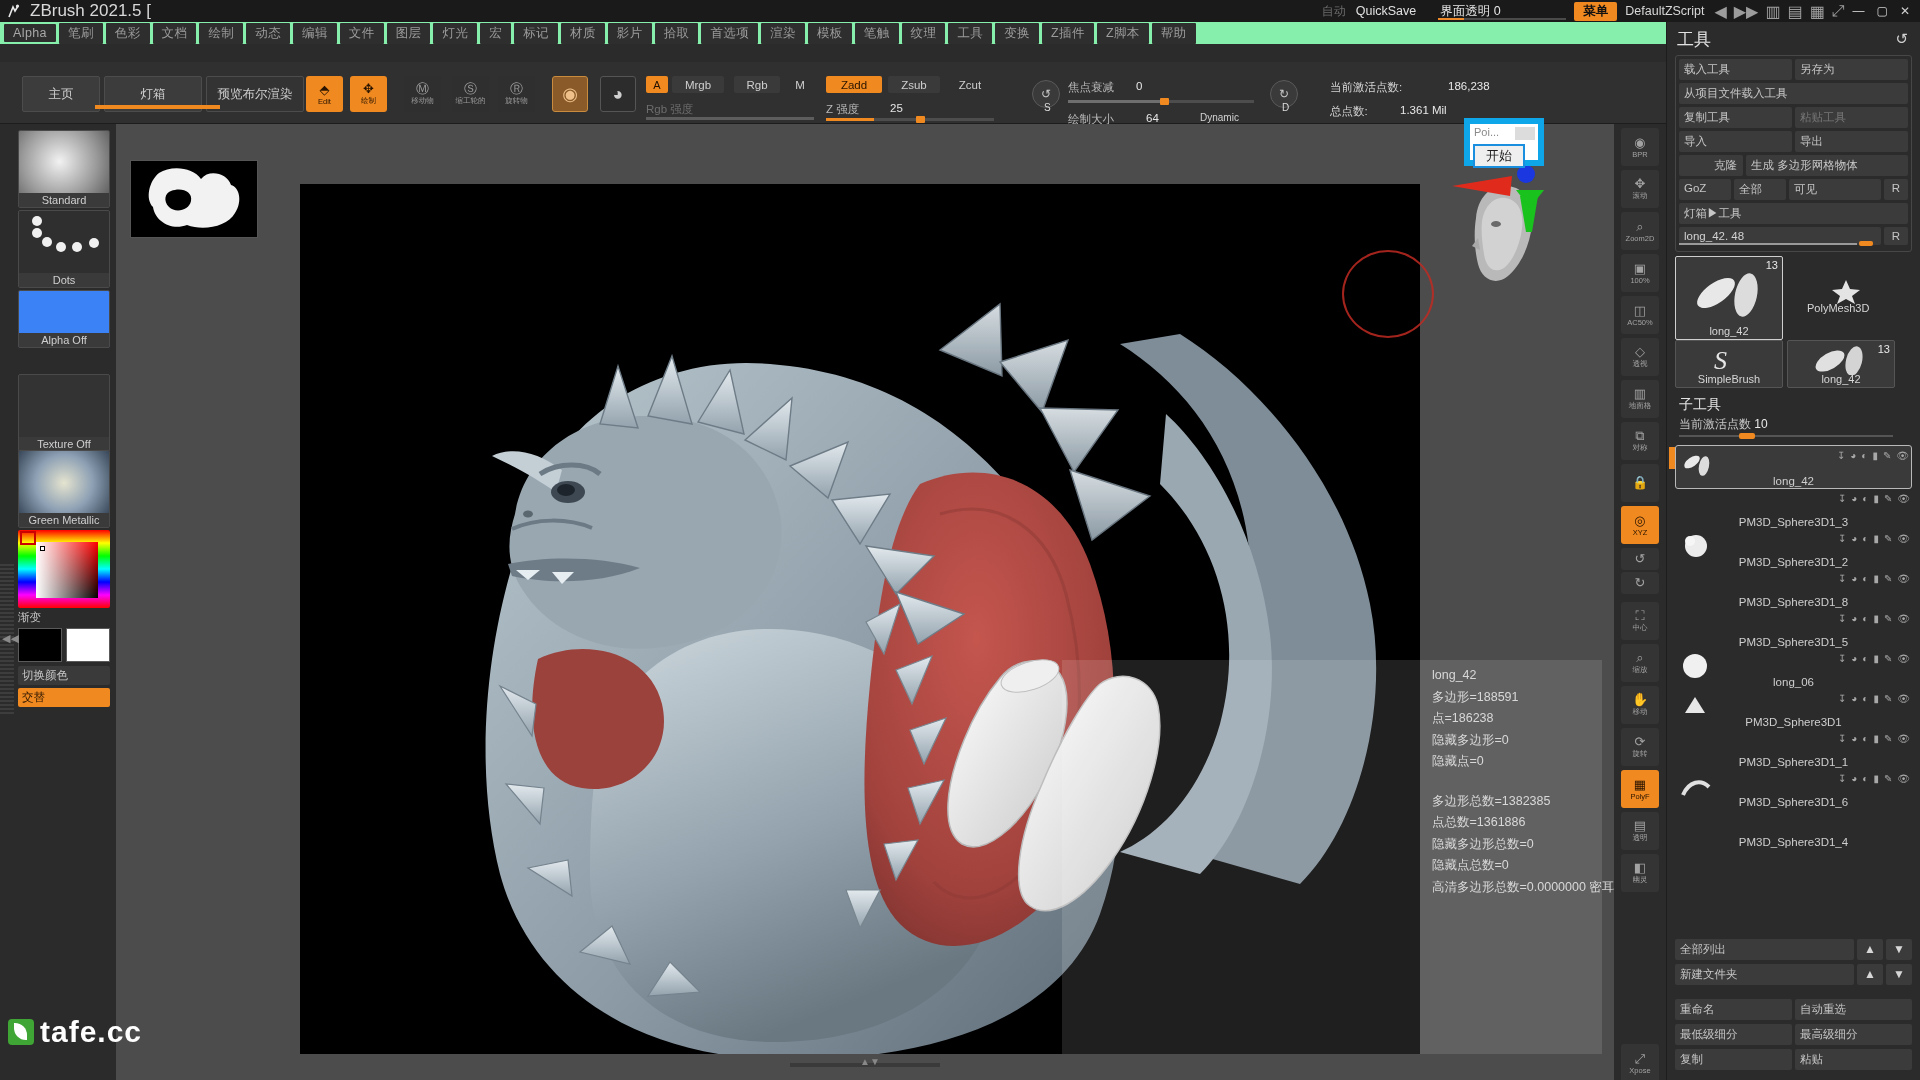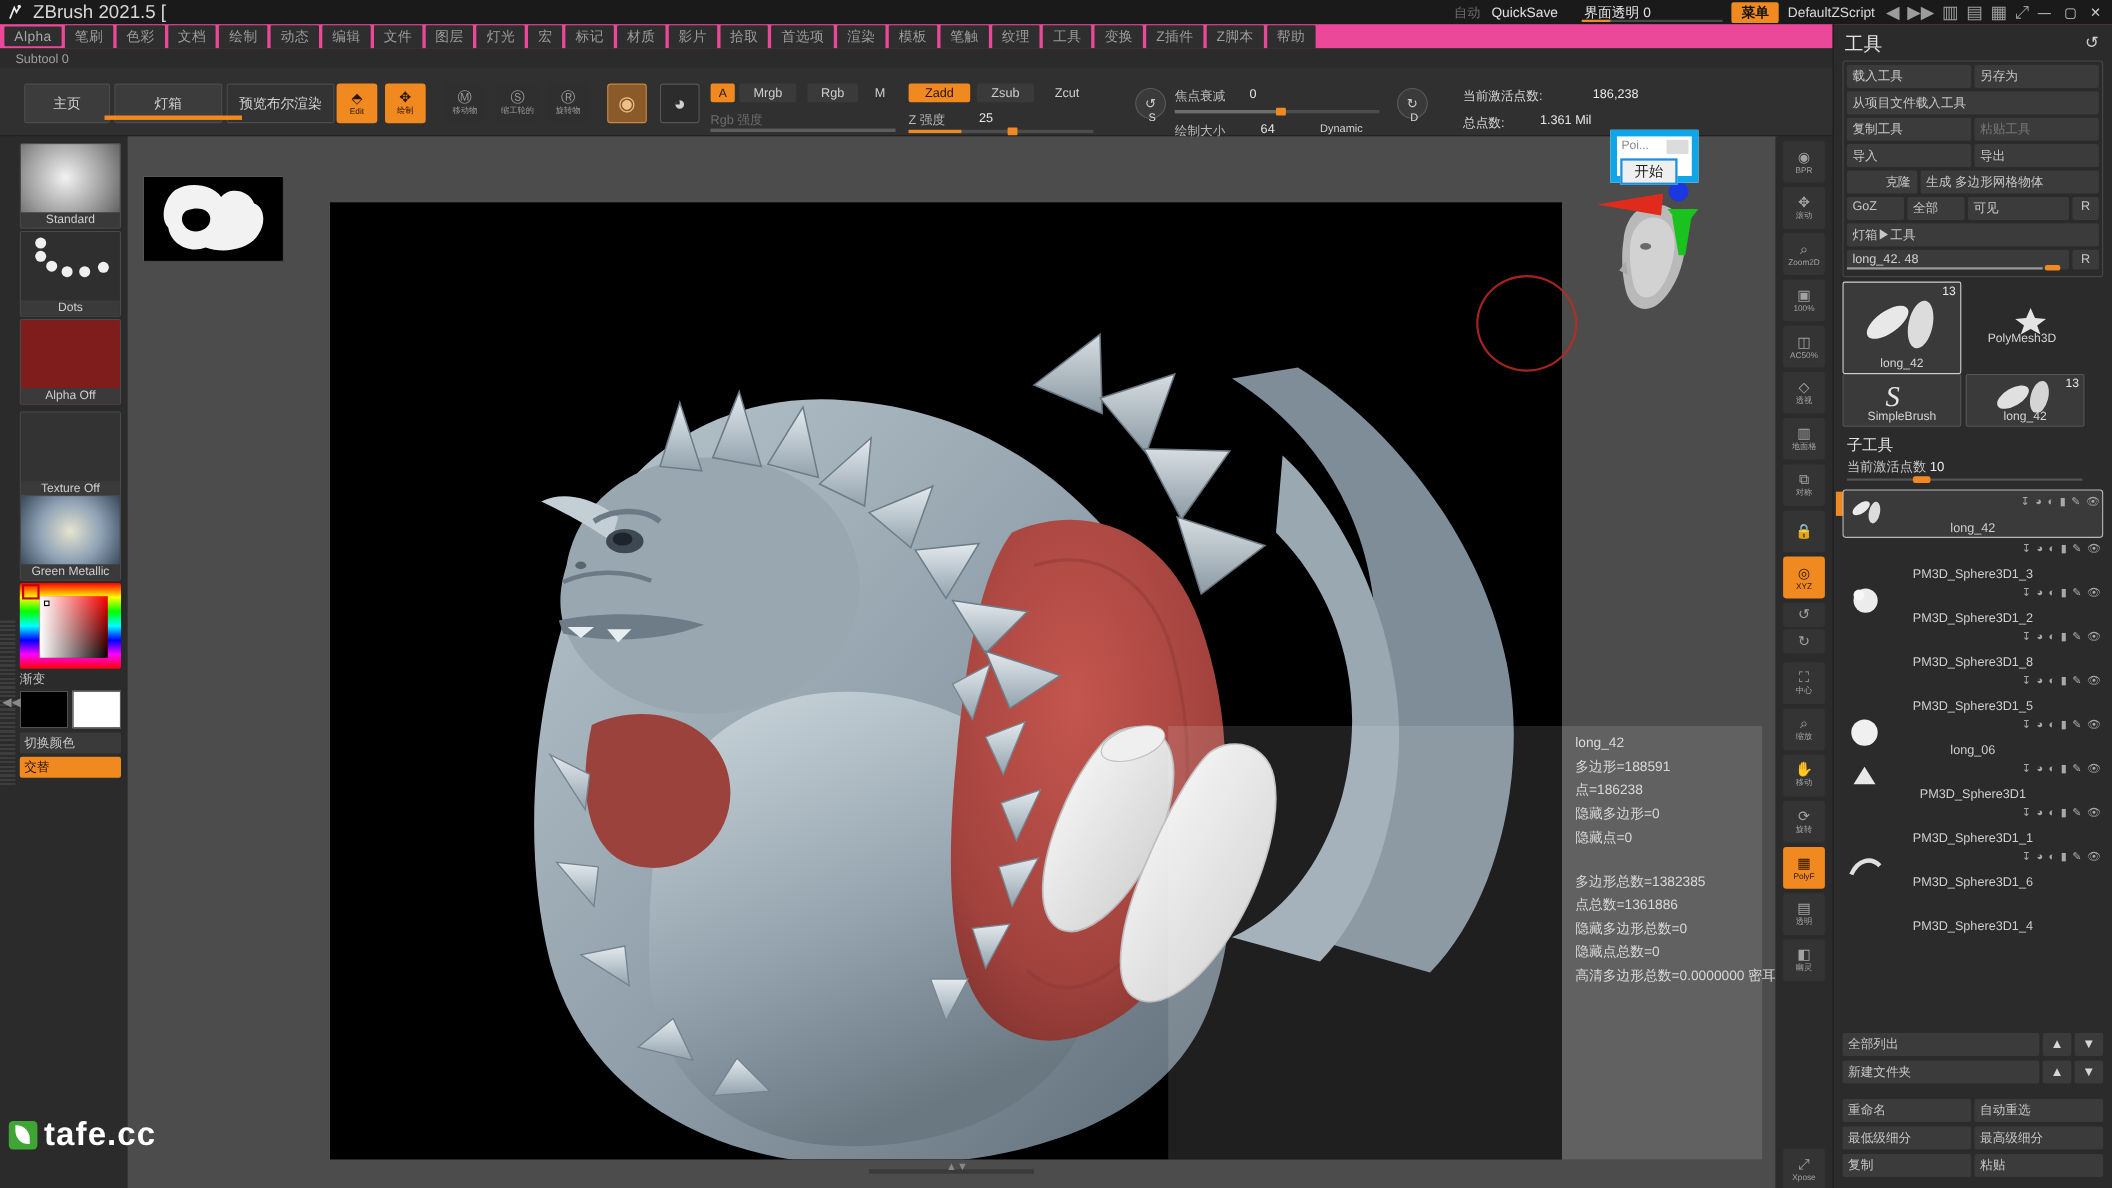--- a/index.html
+++ b/index.html
@@ -20,21 +20,21 @@
   .tb-slider-track { position:absolute; left:0; bottom:2px; height:2px; width:128px; background:#4a4a4a; }
   .tb-slider-fill { position:absolute; left:0; bottom:2px; height:2px; width:26px; background:#ef8a2a; }
   .menu-btn { background:#f08a20; color:#111; font-size:12.5px; padding:1px 9px; border-radius:2px; margin-right:8px; font-weight:bold;}
   .tb-zscript { font-size:12.5px; color:#d8d8d8; margin-right:10px; }
   .tb-glyphs { display:flex; align-items:center; gap:7px; margin-right:8px; }
   .tb-glyphs span { opacity:.75; }
   .winbtns { display:flex; gap:12px; margin-right:10px; font-size:12px; color:#cfcfcf; }
 
   
   .menubar { position:absolute; left:0; top:22px; width:1920px; height:22px;
-    background:#ec4899; display:flex; align-items:center; padding-left:4px; }
+    background:#86efac; display:flex; align-items:center; padding-left:4px; }
   .menuitem { font-size:12.5px; color:#9c9c9c; padding:2px 9px; background:#2e2e2e;
     margin-right:3px; border-radius:1px; letter-spacing:.4px; }
   .menuitem:first-child { color:#a8a8a8; }
 
   
   .substrip { position:absolute; left:0; top:44px; width:1920px; height:18px; background:#2b2b2b; }
   .substrip span { font-size:11.5px; color:#a0a0a0; margin-left:14px; line-height:18px; }
 
   
   .toolbar { position:absolute; left:0; top:62px; width:1920px; height:62px; background:#303030;
@@ -210,23 +210,20 @@
     <div class="menuitem">模板</div>
     <div class="menuitem">笔触</div>
     <div class="menuitem">纹理</div>
     <div class="menuitem">工具</div>
     <div class="menuitem">变换</div>
     <div class="menuitem">Z插件</div>
     <div class="menuitem">Z脚本</div>
     <div class="menuitem">帮助</div>
   </div>
 
-  <div class="substrip">
-    <span>Subtool 0</span>
-  </div>
 
   <div class="toolbar">
     <div class="tb-tab" style="left:22px;width:78px;">主页</div>
     <div class="tb-tab" style="left:104px;width:98px;">灯箱</div>
     <div class="tb-tab" style="left:206px;width:98px;background:#333;">预览布尔渲染</div>
 
     <div class="icoBtn on" style="left:306px;">
       <span class="icoGlyph">⬘</span>
       <span class="smlabel">Edit</span>
     </div>
@@ -310,21 +307,21 @@
       <svg width="92" height="58" style="display:block;">
         <circle cx="18" cy="10" r="5" fill="#f0f0f0"></circle>
           <circle cx="18" cy="22" r="5" fill="#f0f0f0"></circle>
         <circle cx="28" cy="31" r="5" fill="#f0f0f0"></circle>
           <circle cx="42" cy="36" r="5" fill="#f0f0f0"></circle>
         <circle cx="58" cy="36" r="5" fill="#f0f0f0"></circle>
           <circle cx="75" cy="32" r="5" fill="#f0f0f0"></circle>
       </svg>
       <div class="swatchlabel">Dots</div>
     </div>
-    <div class="swatchbox" style="top:166px;height:78px;background:#7f1d1d;">
+    <div class="swatchbox" style="top:166px;height:58px;background:#3b82f6;">
       <div class="swatchlabel">Alpha Off</div>
     </div>
     <div class="swatchbox" style="top:250px;height:78px;background:#333;">
       <div class="swatchlabel">Texture Off</div>
     </div>
     <div class="swatchbox" style="top:326px;height:78px;background:radial-gradient(ellipse at 50% 42%,#e5e4cf,#8da0b4 45%,#1d2b3c 100%);">
       <div class="swatchlabel">Green Metallic</div>
     </div>
 
     <div class="swatchbox" style="top:406px;height:78px;border:none;padding:0;overflow:hidden;background:

